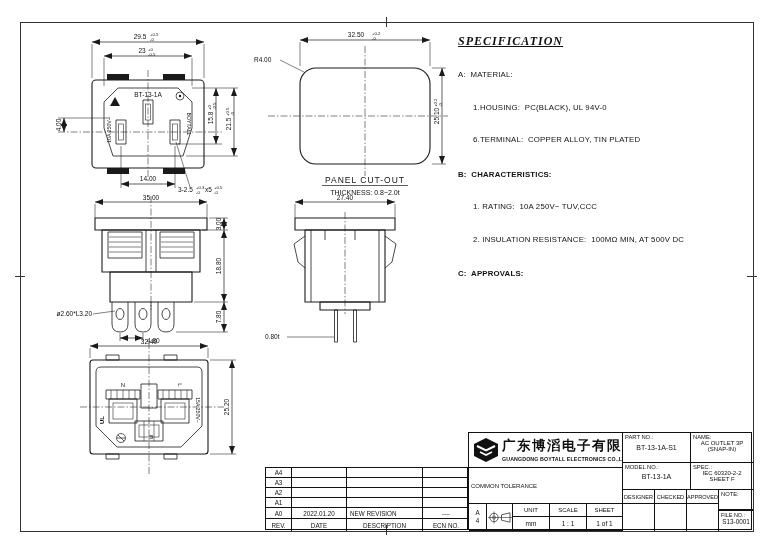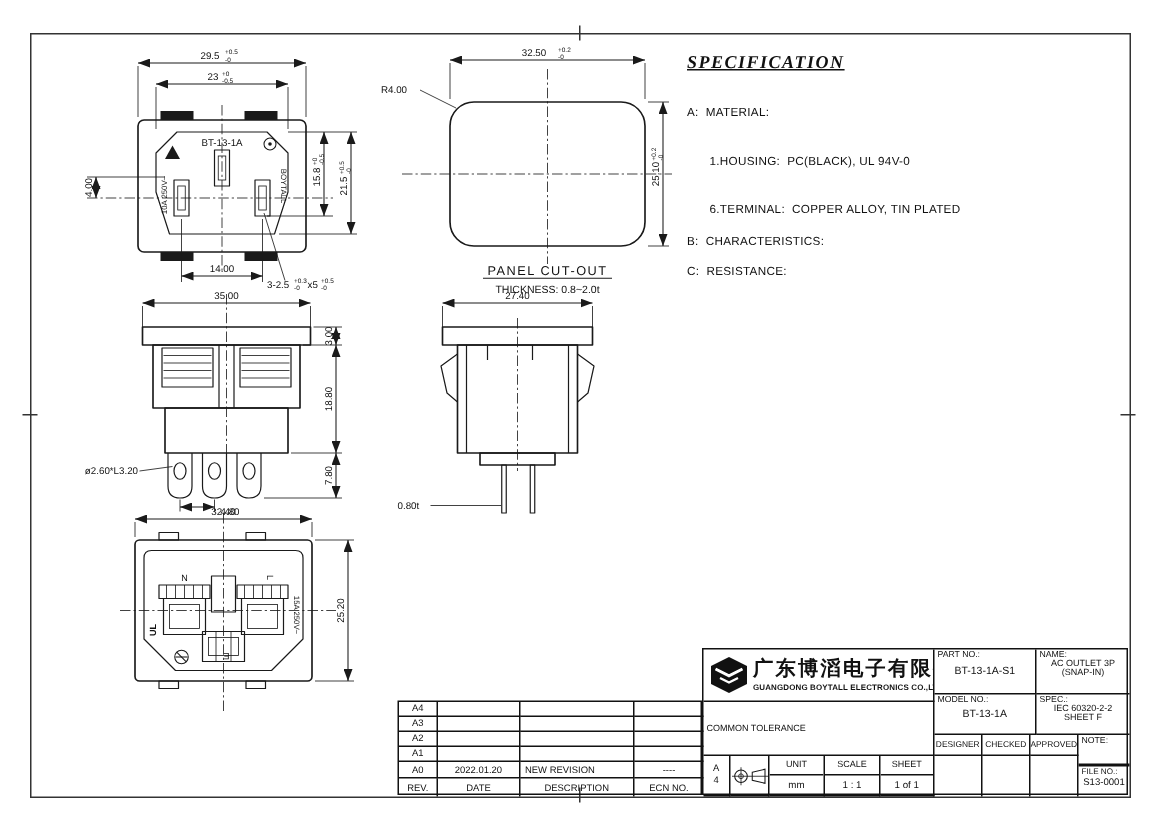--- a/index.html
+++ b/index.html
@@ -21,21 +21,21 @@
   text.tol{font-size:4.3px;}
   text.lbl{font-size:6px;}
   text.sm{font-size:5.2px;}
   
   .spec{left:458px;top:34px;width:292px;}
   .spec-title{font-family:"Liberation Serif",serif;font-style:italic;font-weight:bold;
     font-size:12px;letter-spacing:1px;text-decoration:underline;margin-bottom:10px;}
   .spec-line{font-size:7.8px;line-height:12.5px;letter-spacing:.2px;white-space:pre;margin-top:20px;}
   .spec-line.i1{padding-left:15px;}
   .spec-line.i2{padding-left:62px;}
-  .spec-line.gap{margin-top:8px;}
+  .spec-line.gap{margin-top:22px;font-weight:bold;}
   
   .rev-table{left:265px;top:467px;width:203px;height:63px;display:grid;
     grid-template-columns:26px 55px 76px 46px;grid-template-rows:10px 10px 10px 10px 11px 12px;
     border:1px solid #111;box-sizing:border-box;font-size:6.3px;}
   .rev-table>div{border-right:1px solid #111;border-bottom:1px solid #111;
     display:flex;align-items:center;justify-content:center;overflow:hidden;white-space:nowrap;}
   .rev-table>div.last{border-right:none;}
   .rev-table>div.bot{border-bottom:none;}
   .rev-table>div.left{justify-content:flex-start;padding-left:3px;}
   
@@ -343,21 +343,23 @@
     <text class="d" x="0" y="0" text-anchor="middle">25.20</text>
   </g>
 </svg>
 
 <div class="abs spec">
   <div class="spec-title">SPECIFICATION</div>
   <div class="spec-line h">A:  MATERIAL:</div>
   <div class="spec-line i1">1.HOUSING:  PC(BLACK), UL 94V-0</div>
   <div class="spec-line i1">6.TERMINAL:  COPPER ALLOY, TIN PLATED</div>
   <div class="spec-line h gap">B:  CHARACTERISTICS:</div>
-  <div class="spec-line h gap">C:  RESISTANCE:</div>
+  <div class="spec-line i1">1. RATING:  10A 250V~ TUV,CCC</div>
+  <div class="spec-line i1">2. INSULATION RESISTANCE:  100MΩ MIN, AT 500V DC</div>
+  <div class="spec-line h gap">C:  APPROVALS:</div>
 </div>
 
 <div class="abs rev-table">
   <div>A4</div>
   <div></div>
   <div></div>
   <div class="last"></div>
   <div>A3</div>
   <div></div>
   <div></div>

